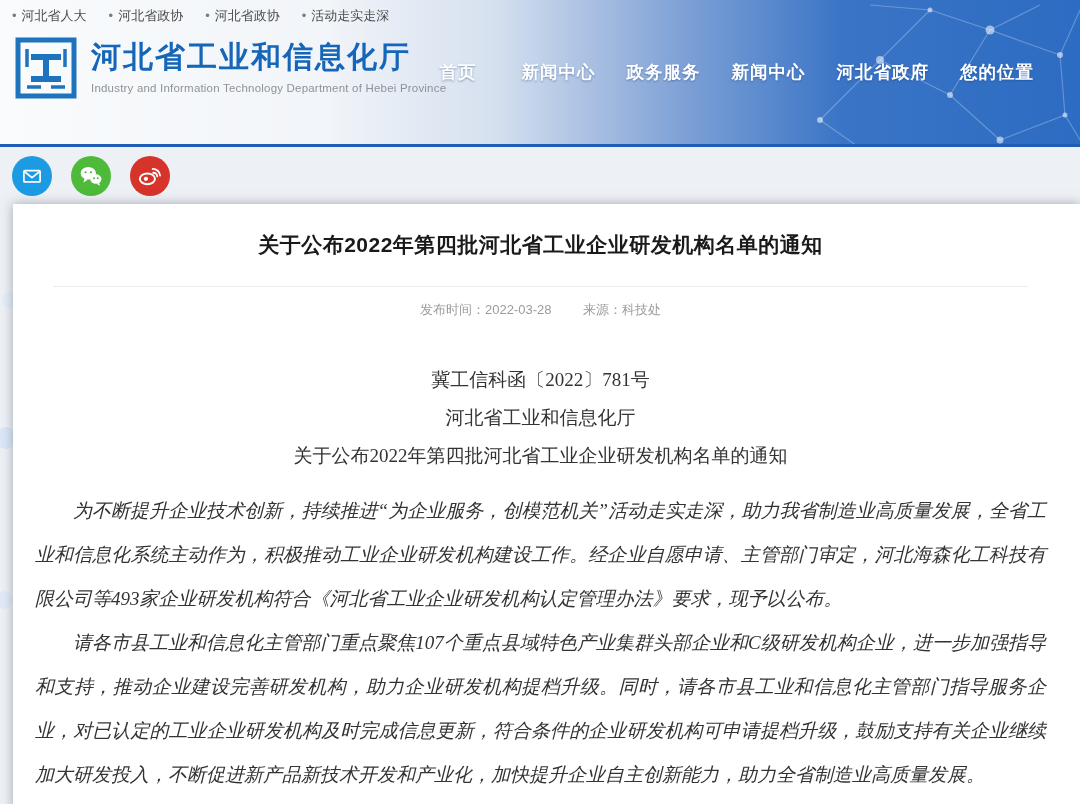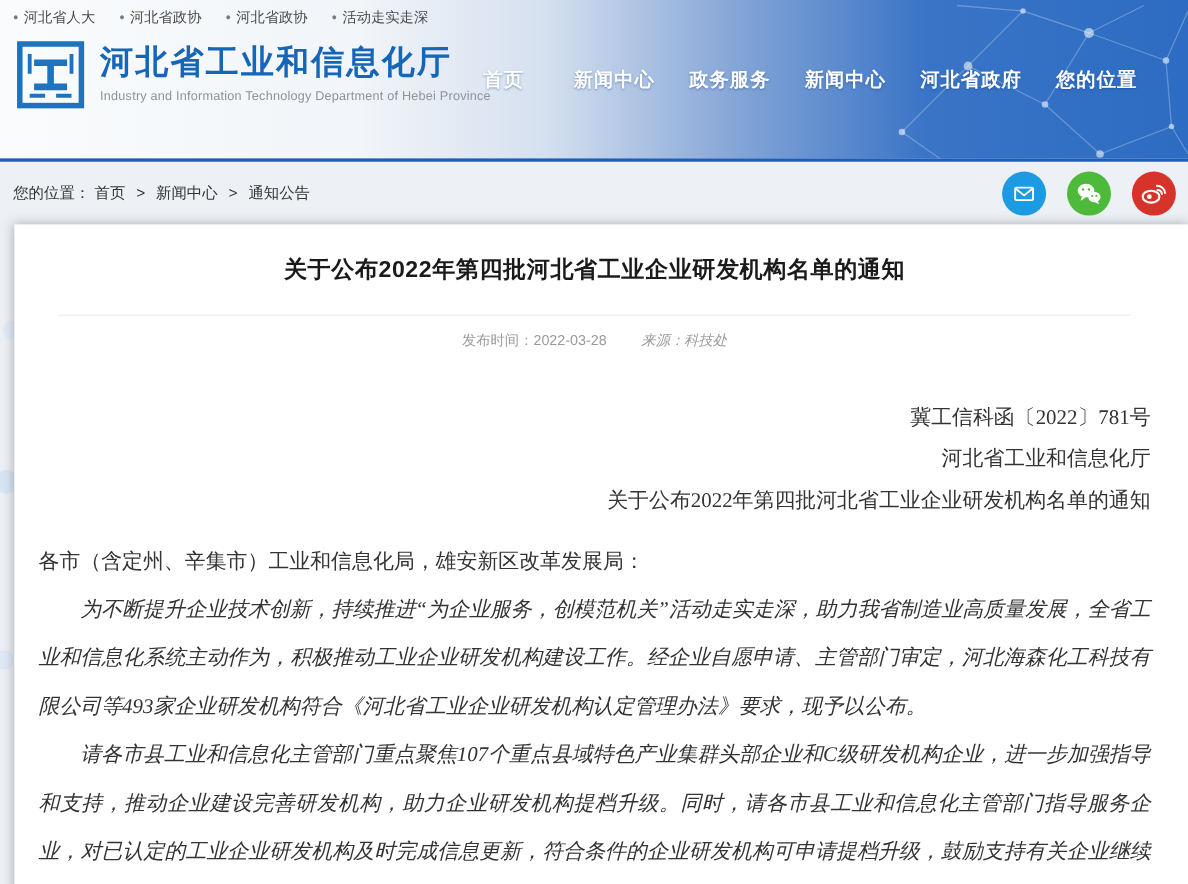--- a/index.html
+++ b/index.html
@@ -52,24 +52,24 @@
 
   
   .card {
     position:relative; margin-left:13px; width:calc(100% - 13px); min-height:620px;
     background:#fff; box-shadow:0 0 10px rgba(90,100,115,.5);
     padding:27px 34px 60px 22px;
   }
   .article-title { text-align:center; font-size:21px; font-weight:bold; color:#1a1a1a; letter-spacing:.5px; }
   .meta-divider { border:none; border-top:1px solid #ececec; margin:27px 18px 0 18px; }
   .article-meta { text-align:center; font-size:13px; color:#9b9b9b; margin-top:14px; }
-  .article-meta .src { margin-left:28px;font-style:italic; }
+  .article-meta .src { margin-left:28px; }
 
   .article-body { margin-top:42px; font-family:"Liberation Serif", serif; font-size:19px; color:#333; }
-  .doc-head { text-align:right; line-height:38px;font-family:Liberation Serif, serif; }
+  .doc-head { text-align:center; line-height:38px;font-family:Liberation Serif, serif; }
   .body-text { margin-top:14px; line-height:44px; text-align:justify; }
   .para { margin:0; text-indent:2em;font-style:italic; }
   .salutation { margin:0; }
 </style>
 </head>
 <body>
 
 <div class="site-header">
   <svg class="net" width="560" height="150" viewBox="0 0 560 150">
     <g stroke="#ffffff" stroke-opacity="0.26" stroke-width="1.2" fill="none">
@@ -125,28 +125,20 @@
     <span class="nav-item">首页</span>
     <span class="nav-item">新闻中心</span>
     <span class="nav-item">政务服务</span>
     <span class="nav-item">新闻中心</span>
     <span class="nav-item">河北省政府</span>
     <span class="nav-item">您的位置</span>
   </div>
 </div>
 
 <div class="crumb-row">
-  <div class="breadcrumb">
-    <span>您的位置：</span>
-    <span class="crumb-link">首页</span>
-    <span class="sep">&gt;</span>
-    <span class="crumb-link">新闻中心</span>
-    <span class="sep">&gt;</span>
-    <span class="crumb-link">通知公告</span>
-  </div>
   <div class="share">
     <div class="share-icon" style="background:#1c9be2">
       <svg viewBox="0 0 24 24">
         <rect x="4.5" y="7" width="15" height="10.5" rx="1" fill="none" stroke="#fff" stroke-width="1.6"></rect>
         <path d="M5 8 L12 13.5 L19 8" fill="none" stroke="#fff" stroke-width="1.6"></path>
       </svg>
     </div>
     <div class="share-icon" style="background:#4dba3a">
       <svg viewBox="0 0 24 24">
         <ellipse cx="9.5" cy="9.5" rx="7" ry="5.8" fill="#fff"></ellipse>
@@ -179,19 +171,18 @@
   </div>
 
   <div class="article-body">
     <div class="doc-head">
       <div>冀工信科函〔2022〕781号</div>
       <div>河北省工业和信息化厅</div>
       <div>关于公布2022年第四批河北省工业企业研发机构名单的通知</div>
     </div>
 
     <div class="body-text">
-      <p class="salutation">各市（含定州、辛集市）工业和信息化局，雄安新区改革发展局：</p>
       <p class="para">为不断提升企业技术创新，持续推进“为企业服务，创模范机关”活动走实走深，助力我省制造业高质量发展，全省工业和信息化系统主动作为，积极推动工业企业研发机构建设工作。经企业自愿申请、主管部门审定，河北海森化工科技有限公司等493家企业研发机构符合《河北省工业企业研发机构认定管理办法》要求，现予以公布。</p>
       <p class="para">请各市县工业和信息化主管部门重点聚焦107个重点县域特色产业集群头部企业和C级研发机构企业，进一步加强指导和支持，推动企业建设完善研发机构，助力企业研发机构提档升级。同时，请各市县工业和信息化主管部门指导服务企业，对已认定的工业企业研发机构及时完成信息更新，符合条件的企业研发机构可申请提档升级，鼓励支持有关企业继续加大研发投入，不断促进新产品新技术开发和产业化，加快提升企业自主创新能力，助力全省制造业高质量发展。</p>
 
     </div>
   </div>
 </div>
 
 </body></html>

